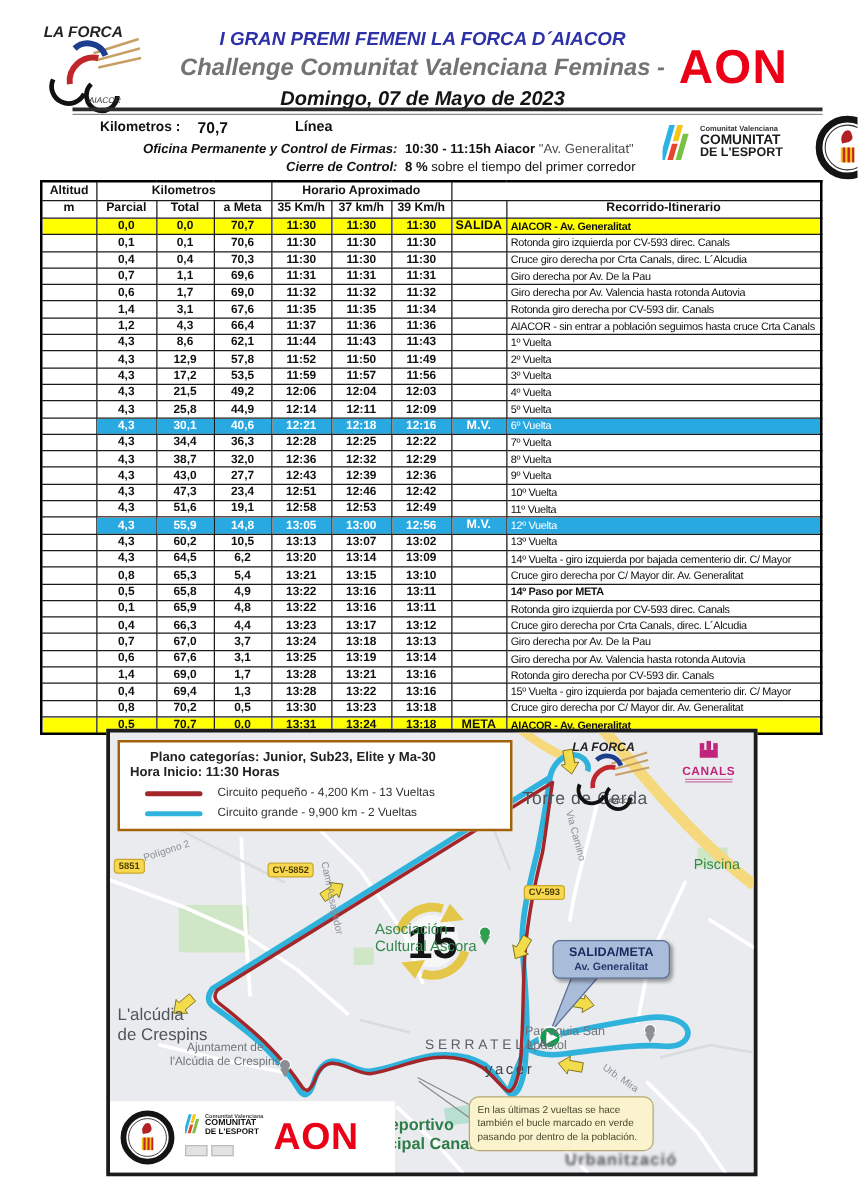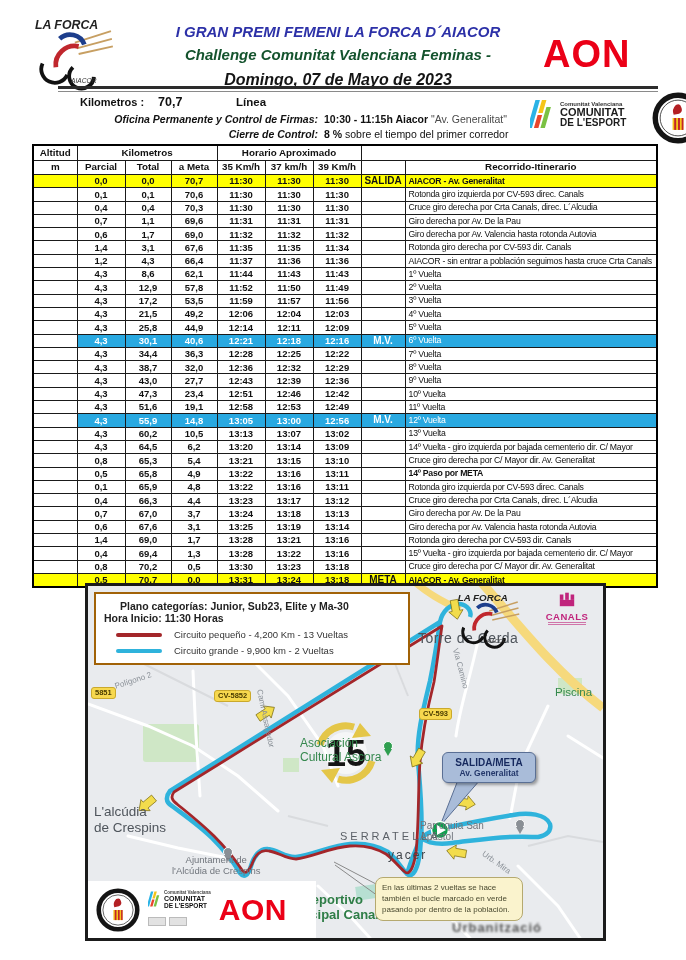--- a/index.html
+++ b/index.html
@@ -2,21 +2,21 @@
 <html><head>
 <meta charset="utf-8">
 <style>
   html,body{margin:0;padding:0;background:#fff;}
   body{width:686px;height:960px;position:relative;font-family:"Liberation Sans",sans-serif;color:#111;overflow:hidden;}
   .abs{position:absolute;}
 
   
   #title-block{left:128px;top:22px;width:420px;text-align:center;}
   .t1{font-size:15px;font-weight:bold;font-style:italic;color:#2d31a8;line-height:20px;}
-  .t2{font-size:15px;font-weight:bold;font-style:italic;color:#14532d;line-height:26px;}
+  .t2{font-size:19px;font-weight:bold;font-style:italic;color:#737373;line-height:26px;}
   .t3{font-size:16px;font-weight:bold;font-style:italic;color:#141414;line-height:23px;}
   #aon-header{left:543px;top:33px;font-size:38px;font-weight:bold;color:#EB0017;letter-spacing:1px;font-style:normal;}
   #divider{left:58px;top:86px;width:600px;height:2px;border-top:3px solid #2c2c2c;border-bottom:1px solid #8a8a8a;}
 
   
   #info{left:0;top:92px;width:686px;height:52px;font-size:11px;margin-left:40px;}
   .lbl-b{font-weight:bold;}
   .lbl-i{font-weight:bold;font-style:italic;}
   #info-l2-label,#info-l3-label{width:240px;text-align:right;font-size:10.5px;}
   .esport{display:flex;gap:4px;align-items:center;}
@@ -631,21 +631,21 @@
       <span>Circuito grande - 9,900 km - 2 Vueltas</span>
     </div>
   </div>
 
   <div class="maplabel" style="left:330px;top:44px;font-size:14px;letter-spacing:.5px;">Torre de Cerda</div>
   <div class="maplabel green-label" style="left:467px;top:100px;font-size:11.5px;">Piscina</div>
   <div class="maplabel" style="left:6px;top:218px;font-size:13.5px;line-height:16px;">
     <span style="display:block">L'alcúdia</span>
     <span style="display:block">de Crespins</span>
   </div>
-  <div class="maplabel" style="left:48px;top:268px;font-size:9.5px;color:#70757c;line-height:11px;text-align:center;margin-left:36px;">
+  <div class="maplabel" style="left:48px;top:247px;font-size:9.5px;color:#70757c;line-height:11px;text-align:center;">
     <span style="display:block">Ajuntament de</span>
     <span style="display:block">l'Alcúdia de Crespins</span>
   </div>
   <div class="maplabel" style="left:252px;top:244px;font-size:11px;letter-spacing:3px;color:#5a5f66;">SERRATELLA</div>
   <div class="maplabel" style="left:300px;top:262px;font-size:12px;letter-spacing:2px;color:#3f444a;filter:blur(.4px);">yacer</div>
   <div class="maplabel green-label" style="left:212px;top:150px;font-size:12px;line-height:14px;">
     <span style="display:block">Asociación</span>
     <span style="display:block">Cultural Ascora</span>
   </div>
   <div class="maplabel" style="left:332px;top:234px;font-size:10px;color:#70757c;line-height:11px;">

